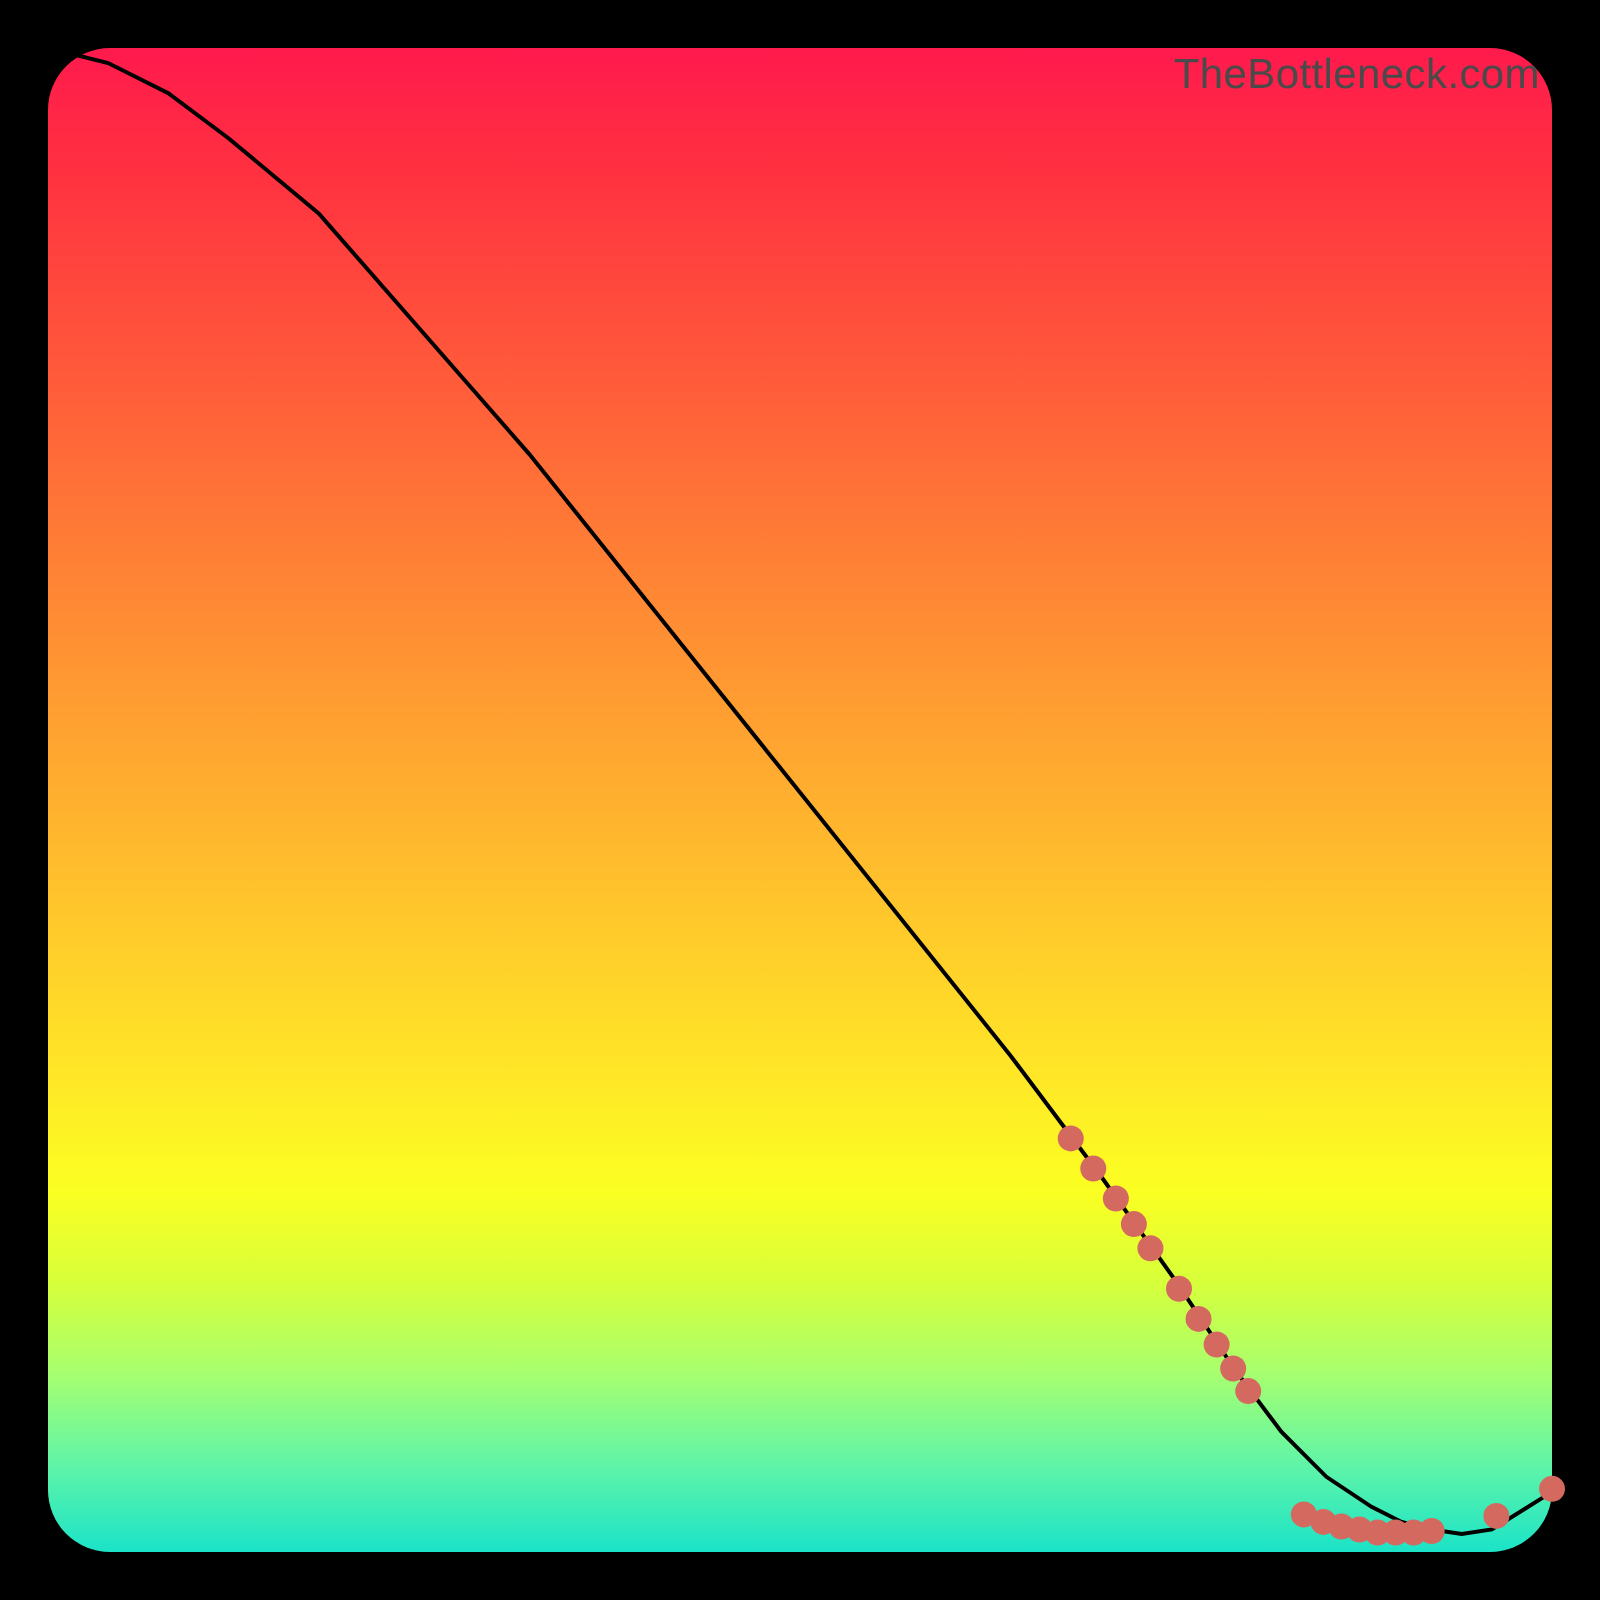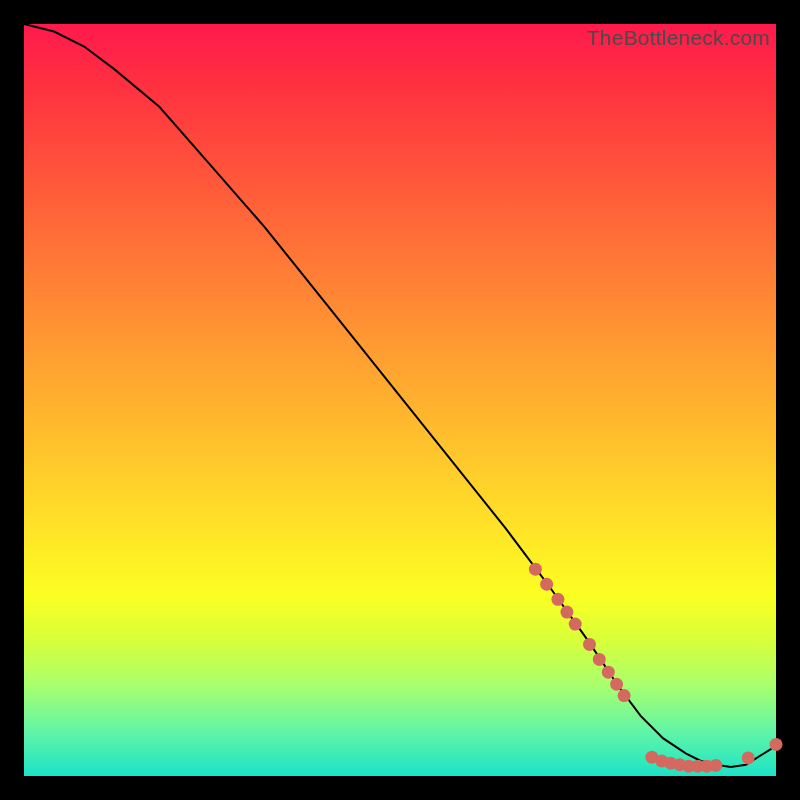--- a/index.html
+++ b/index.html
@@ -24,20 +24,21 @@
       #ff7a36 32%,
       #ff9e31 44%,
       #ffc22c 56%,
       #ffe627 68%,
       #fbff22 76%,
       #d7ff3a 82%,
       #a8ff6e 88%,
       #62f5a6 94%,
       #1be3c8 100%
     );
+    border-radius: 31px;
   }
   .watermark {
     position: absolute;
     top: 2px;
     right: 6px;
     color: #4a4a4a;
     font-size: 21px;
     font-weight: 500;
     letter-spacing: 0.2px;
   }

